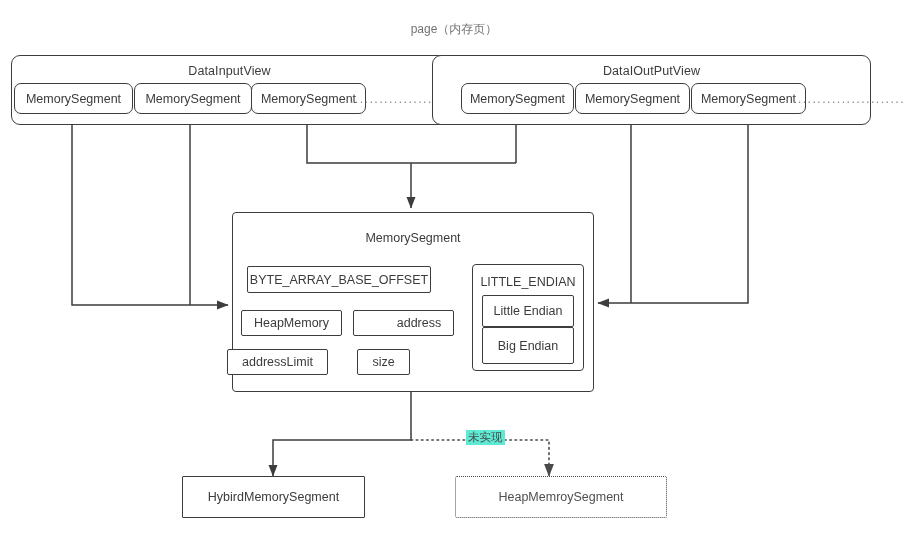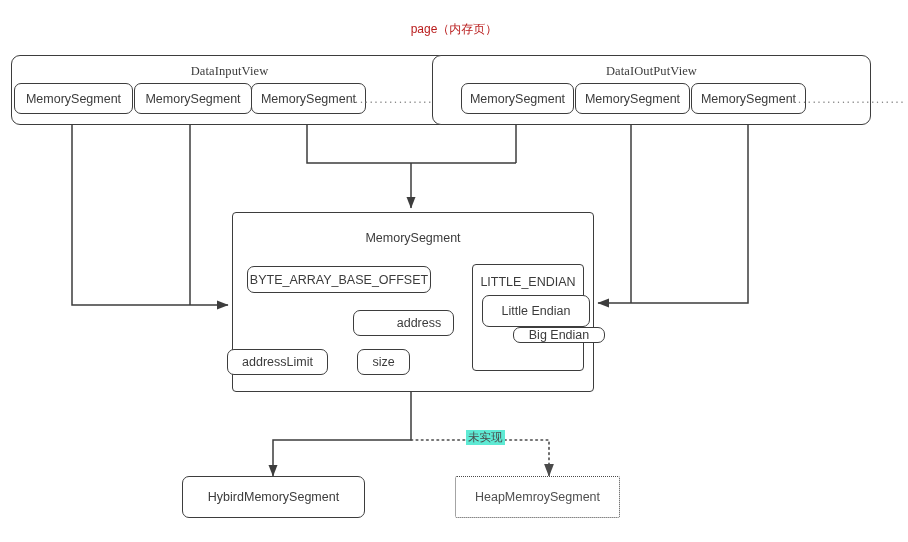--- a/index.html
+++ b/index.html
@@ -40,21 +40,20 @@
     border-radius: 9px;
     align-items: flex-start;
     justify-content: center;
     padding-top: 8px;
     background: #ffffff;
   }
   .panel-title {
     font-size: 12.5px;
     color: #3b3b3b;
     letter-spacing: 0.1px;
-    font-family: Liberation Serif, serif;
   }
   .seg {
     border: 1.6px solid #3d3d3d;
     border-radius: 7px;
     font-size: 12.5px;
     background: #ffffff;
   }
   .dots {
     font-size: 12.5px;
     color: #8a8a8a;
@@ -64,49 +63,49 @@
   .bigbox {
     border: 1.7px solid #3d3d3d;
     border-radius: 4px;
     align-items: flex-start;
     justify-content: center;
     padding-top: 18px;
     font-size: 12.5px;
   }
   .field {
     border: 1.5px solid #3d3d3d;
-    border-radius: 7px;
+    border-radius: 2px;
     font-size: 12.5px;
     background: #ffffff;
   }
   .enum-box {
     border: 1.6px solid #3d3d3d;
     border-radius: 4px;
     align-items: flex-start;
     justify-content: center;
     padding-top: 10px;
     font-size: 12.5px;
   }
   .leaf {
     border: 1.6px solid #3d3d3d;
-    border-radius: 7px;
+    border-radius: 1px;
     font-size: 12.5px;
     background: #ffffff;
   }
   .leaf-dotted {
     border: 1.8px dotted #4a4a4a;
     border-radius: 2px;
     font-size: 12.5px;
     background: #ffffff;
     color: #4f4f4f;
   }
   .diagram-title {
     position: absolute;
     font-size: 12px;
-    color: #b91c1c;
+    color: #737373;
     background: transparent;
   }
   .edge-label {
     position: absolute;
     font-size: 11.5px;
     color: #4a4a4a;
     background: #5eead4;
     padding: 0 2px;
     white-space: nowrap;
   }
@@ -181,42 +180,45 @@
   </div>
   <div class="node dots" style="left:808px; top:83px; width:82px; height:31px;">.......................</div>
 
   <div class="node bigbox" style="left:232px; top:212px; width:362px; height:180px;">
     <span>MemorySegment</span>
   </div>
 
   <div class="node field" style="left:247px; top:266px; width:184px; height:27px;">
     <span>BYTE_ARRAY_BASE_OFFSET</span>
   </div>
+  <div class="node field" style="left:241px; top:310px; width:101px; height:26px;">
+    <span>HeapMemory</span>
+  </div>
   <div class="node field" style="left:353px; top:310px; width:101px; height:26px;padding-left:31px;">
     <span>address</span>
   </div>
   <div class="node field" style="left:227px; top:349px; width:101px; height:26px;">
     <span>addressLimit</span>
   </div>
   <div class="node field" style="left:357px; top:349px; width:53px; height:26px;">
     <span>size</span>
   </div>
 
   <div class="node enum-box" style="left:472px; top:264px; width:112px; height:107px;">
     <span>LITTLE_ENDIAN</span>
   </div>
-  <div class="node field" style="left:482px; top:295px; width:108px; height:32px;">
+  <div class="node field" style="left:482px; top:295px; width:92px; height:32px;">
     <span>Little Endian</span>
   </div>
-  <div class="node field" style="left:482px; top:327px; width:92px; height:16px;margin-left:31px;">
+  <div class="node field" style="left:482px; top:327px; width:92px; height:37px;">
     <span>Big Endian</span>
   </div>
 
   <div class="node leaf" style="left:182px; top:476px; width:183px; height:42px;">
     <span>HybirdMemorySegment</span>
   </div>
-  <div class="node leaf-dotted" style="left:455px; top:476px; width:165px; height:42px;">
+  <div class="node leaf-dotted" style="left:455px; top:476px; width:212px; height:42px;">
     <span>HeapMemroySegment</span>
   </div>
 
   <div class="edge-label" style="left:466px; top:430px;">未实现</div>
 
 </div>
 
 </body></html>

